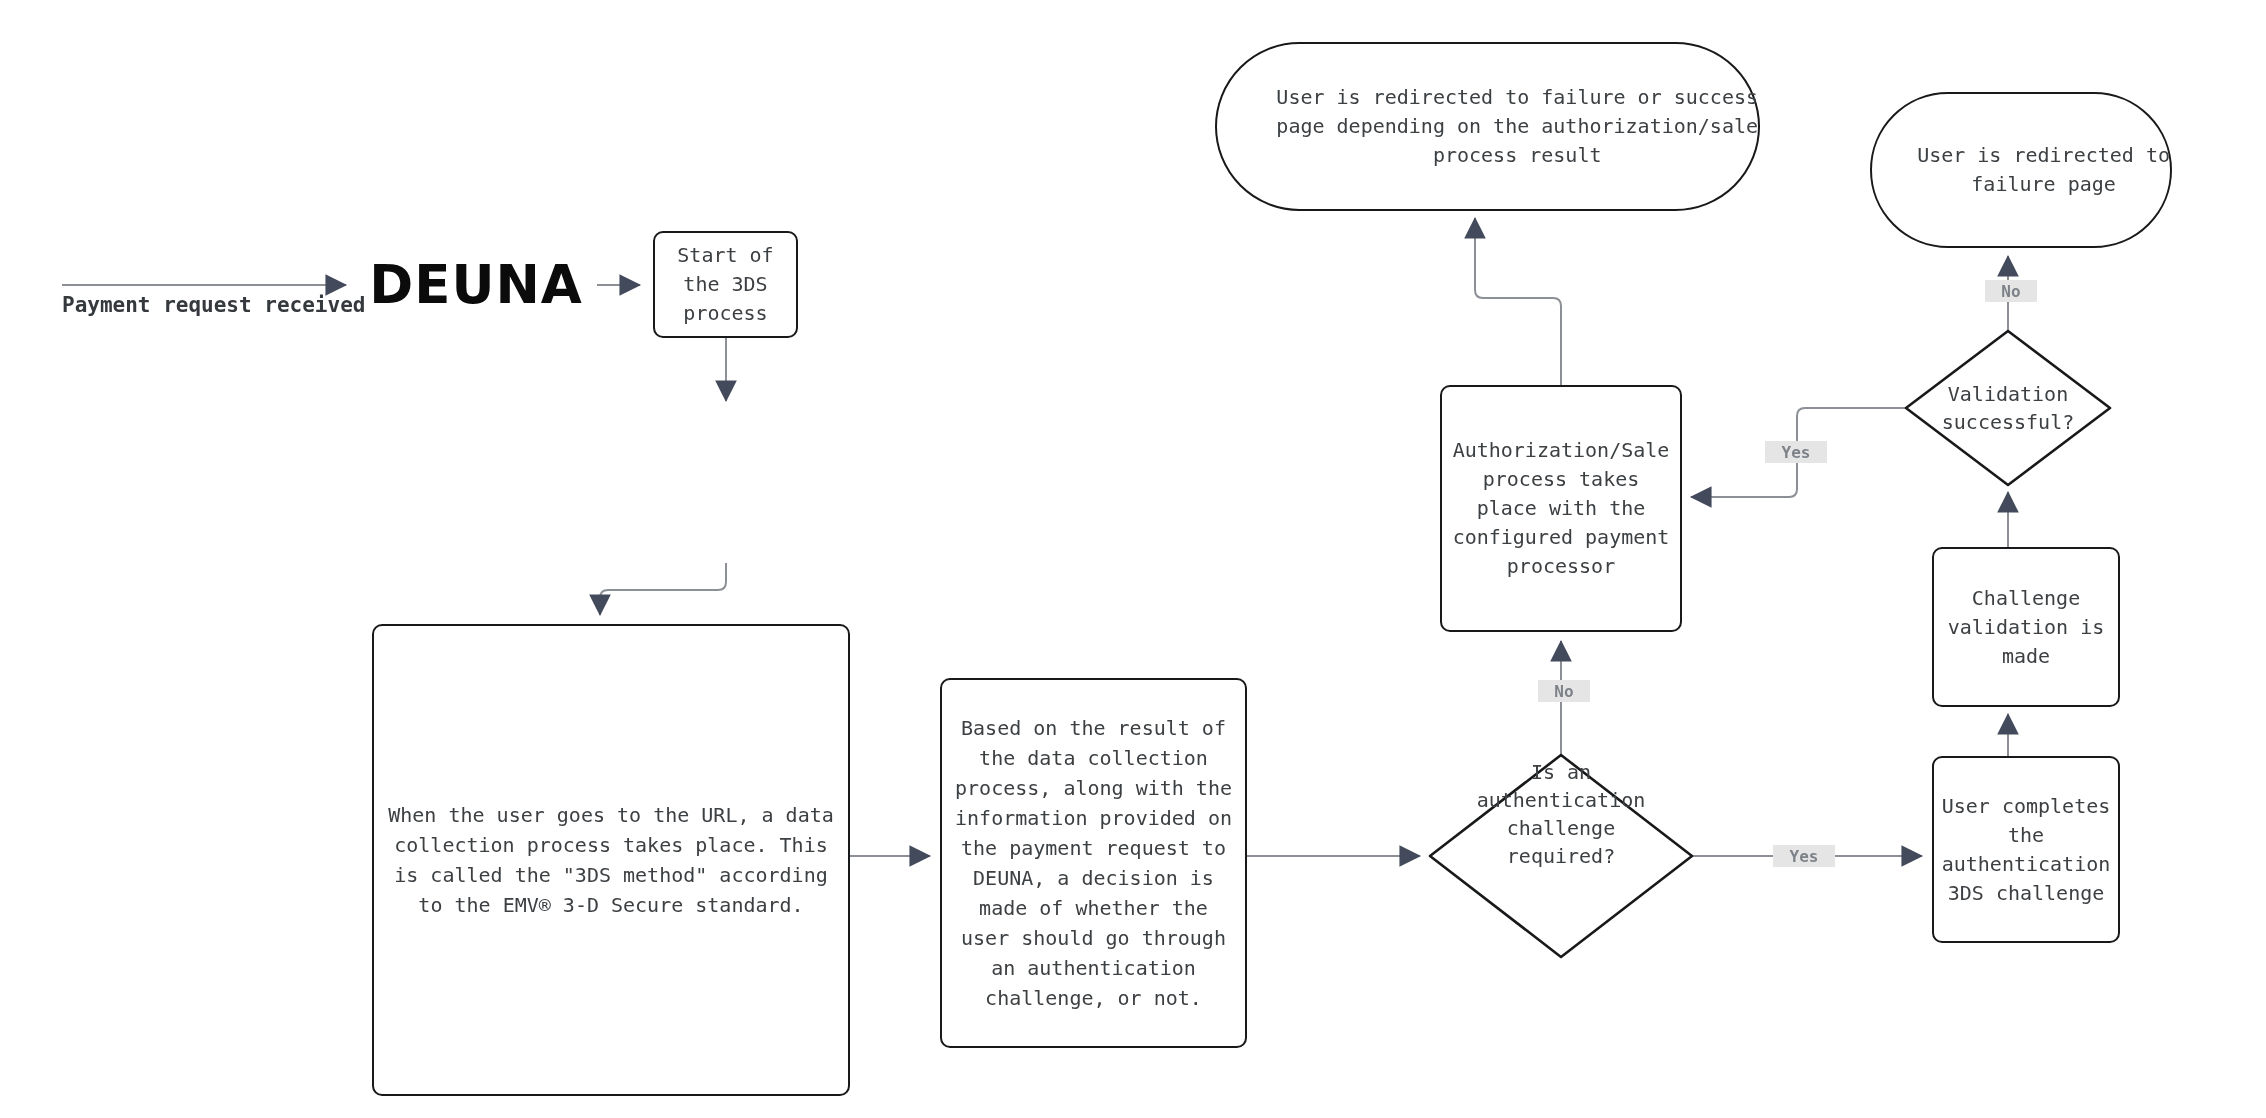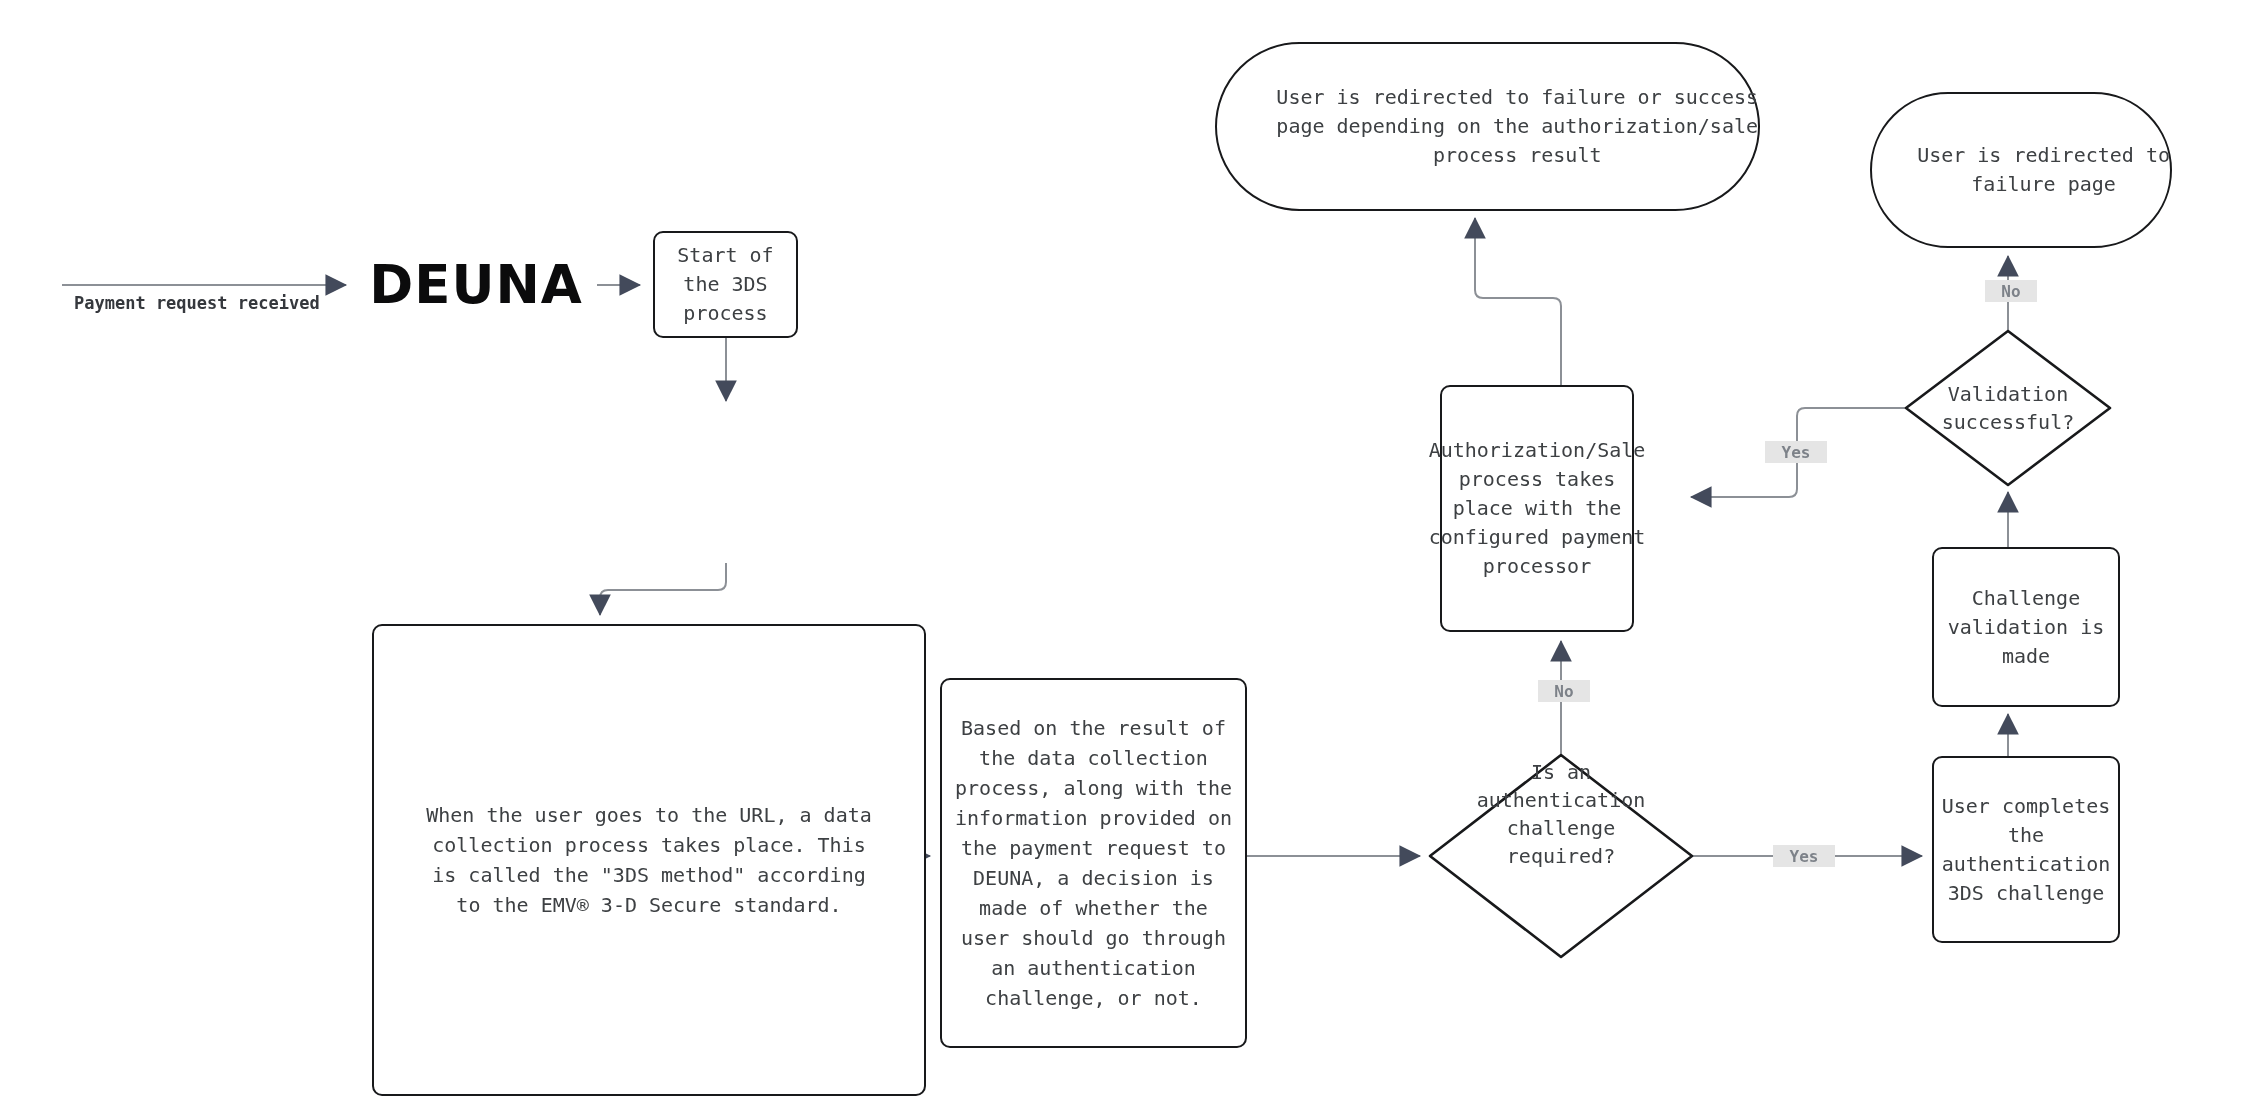--- a/index.html
+++ b/index.html
@@ -25,23 +25,22 @@
   .dtext{
     position:absolute;display:flex;align-items:center;justify-content:center;
     color:var(--text);font-size:20px;line-height:28px;text-align:center;
   }
   .edge-label{
     position:absolute;display:flex;align-items:center;justify-content:center;
     font-size:16px;font-weight:bold;color:var(--edge-label);
     background:#e5e5e5;padding:0 3px;text-align:center;
   }
   .start-label{
-    position:absolute;font-size:17px;font-weight:bold;color:var(--start-label);
+    position:absolute;font-size:21px;font-weight:bold;color:var(--start-label);
     background:transparent;
-    margin-left:12px;
   }
   .logo{
     position:absolute;left:358px;top:252px;width:236px;height:64px;
     display:flex;align-items:center;justify-content:center;
     font-family:"DejaVu Sans","Liberation Sans",sans-serif;
     font-weight:900;font-size:53px;letter-spacing:1px;color:#0b0b0c;
     transform:scaleY(1.02);
   }
 </style>
 </head>
@@ -78,41 +77,41 @@
 
   <div class="logo">DEUNA</div>
 
   <div class="node" style="left:653px;top:231px;width:145px;height:107px;">
     <span>Start of
 the 3DS
 process</span>
   </div>
 
 
-  <div class="node" style="left:372px;top:624px;width:554px;height:472px;line-height:30px;">
+  <div class="node" style="left:372px;top:624px;width:478px;height:472px;line-height:30px;">
     <span>When the user goes to the URL, a data
 collection process takes place. This
 is called the "3DS method" according
 to the EMV® 3-D Secure standard.</span>
   </div>
 
   <div class="node" style="left:940px;top:678px;width:307px;height:370px;line-height:30px;">
     <span>Based on the result of
 the data collection
 process, along with the
 information provided on
 the payment request to
 DEUNA, a decision is
 made of whether the
 user should go through
 an authentication
 challenge, or not.</span>
   </div>
 
-  <div class="node" style="left:1440px;top:385px;width:194px;height:247px;">
+  <div class="node" style="left:1440px;top:385px;width:242px;height:247px;">
     <span>Authorization/Sale
 process takes
 place with the
 configured payment
 processor</span>
   </div>
 
   <div class="node pill" style="left:1215px;top:42px;width:545px;height:169px;">
     <span>User is redirected to failure or success
 page depending on the authorization/sale

